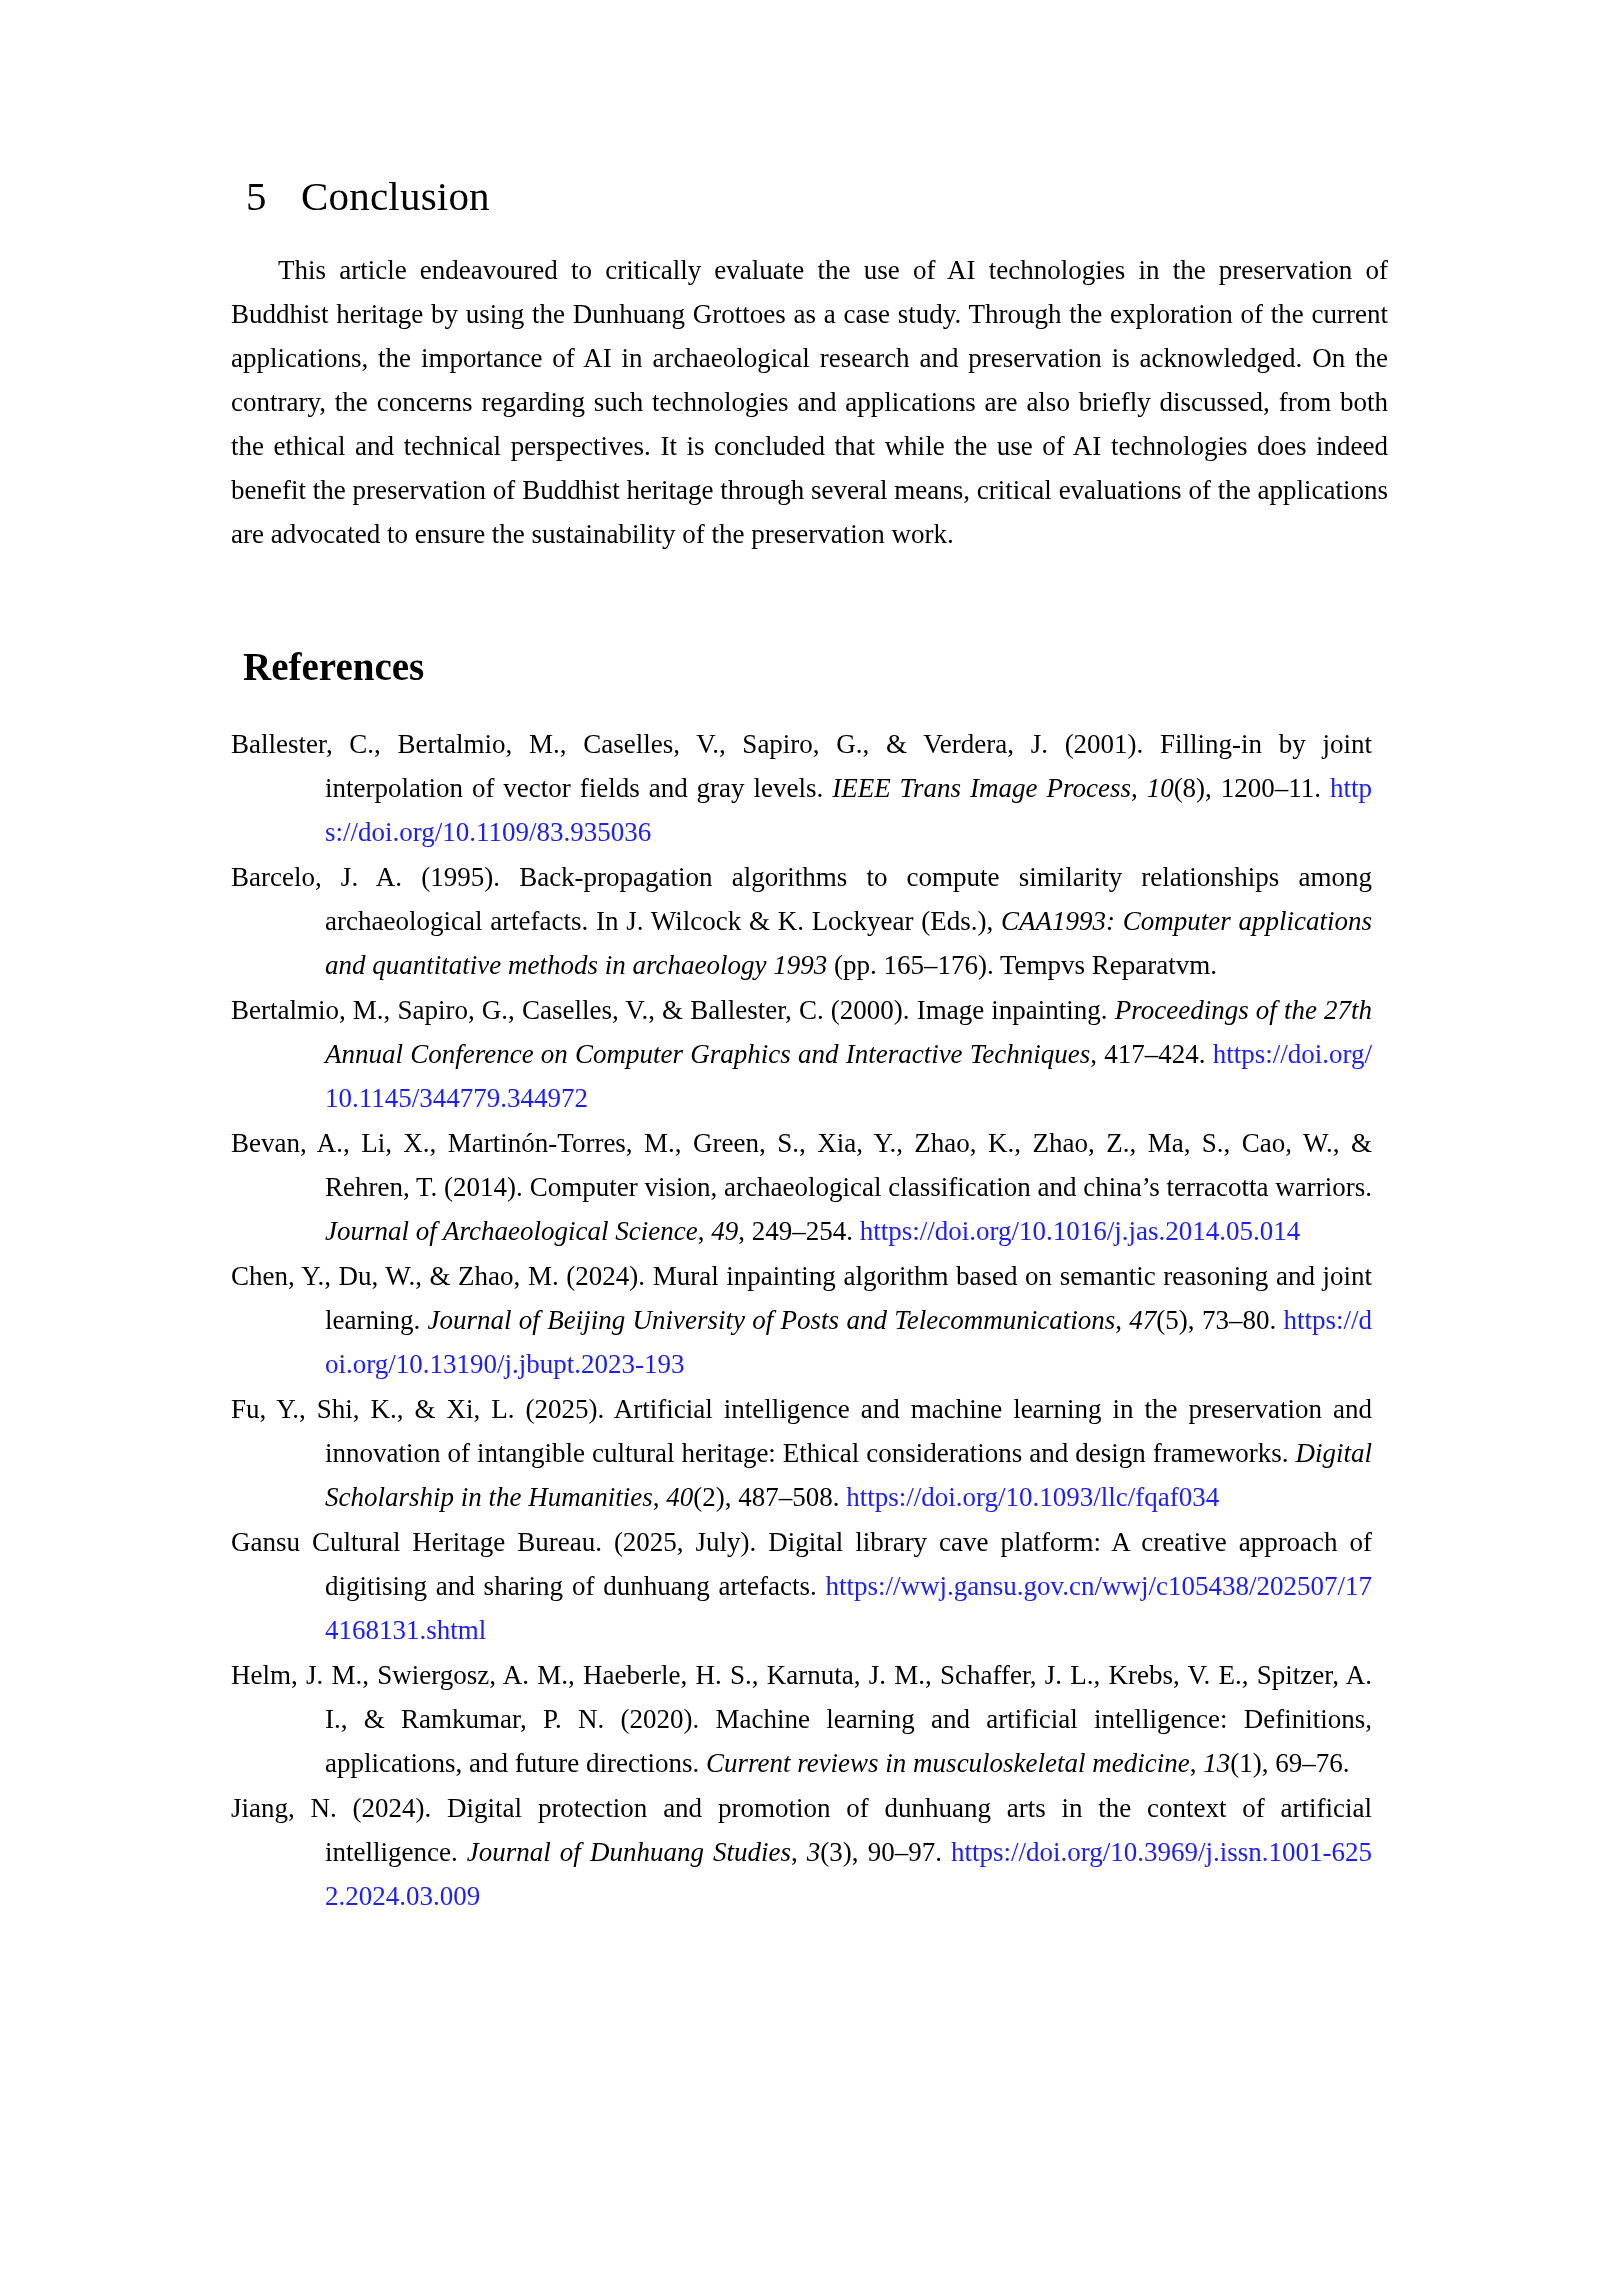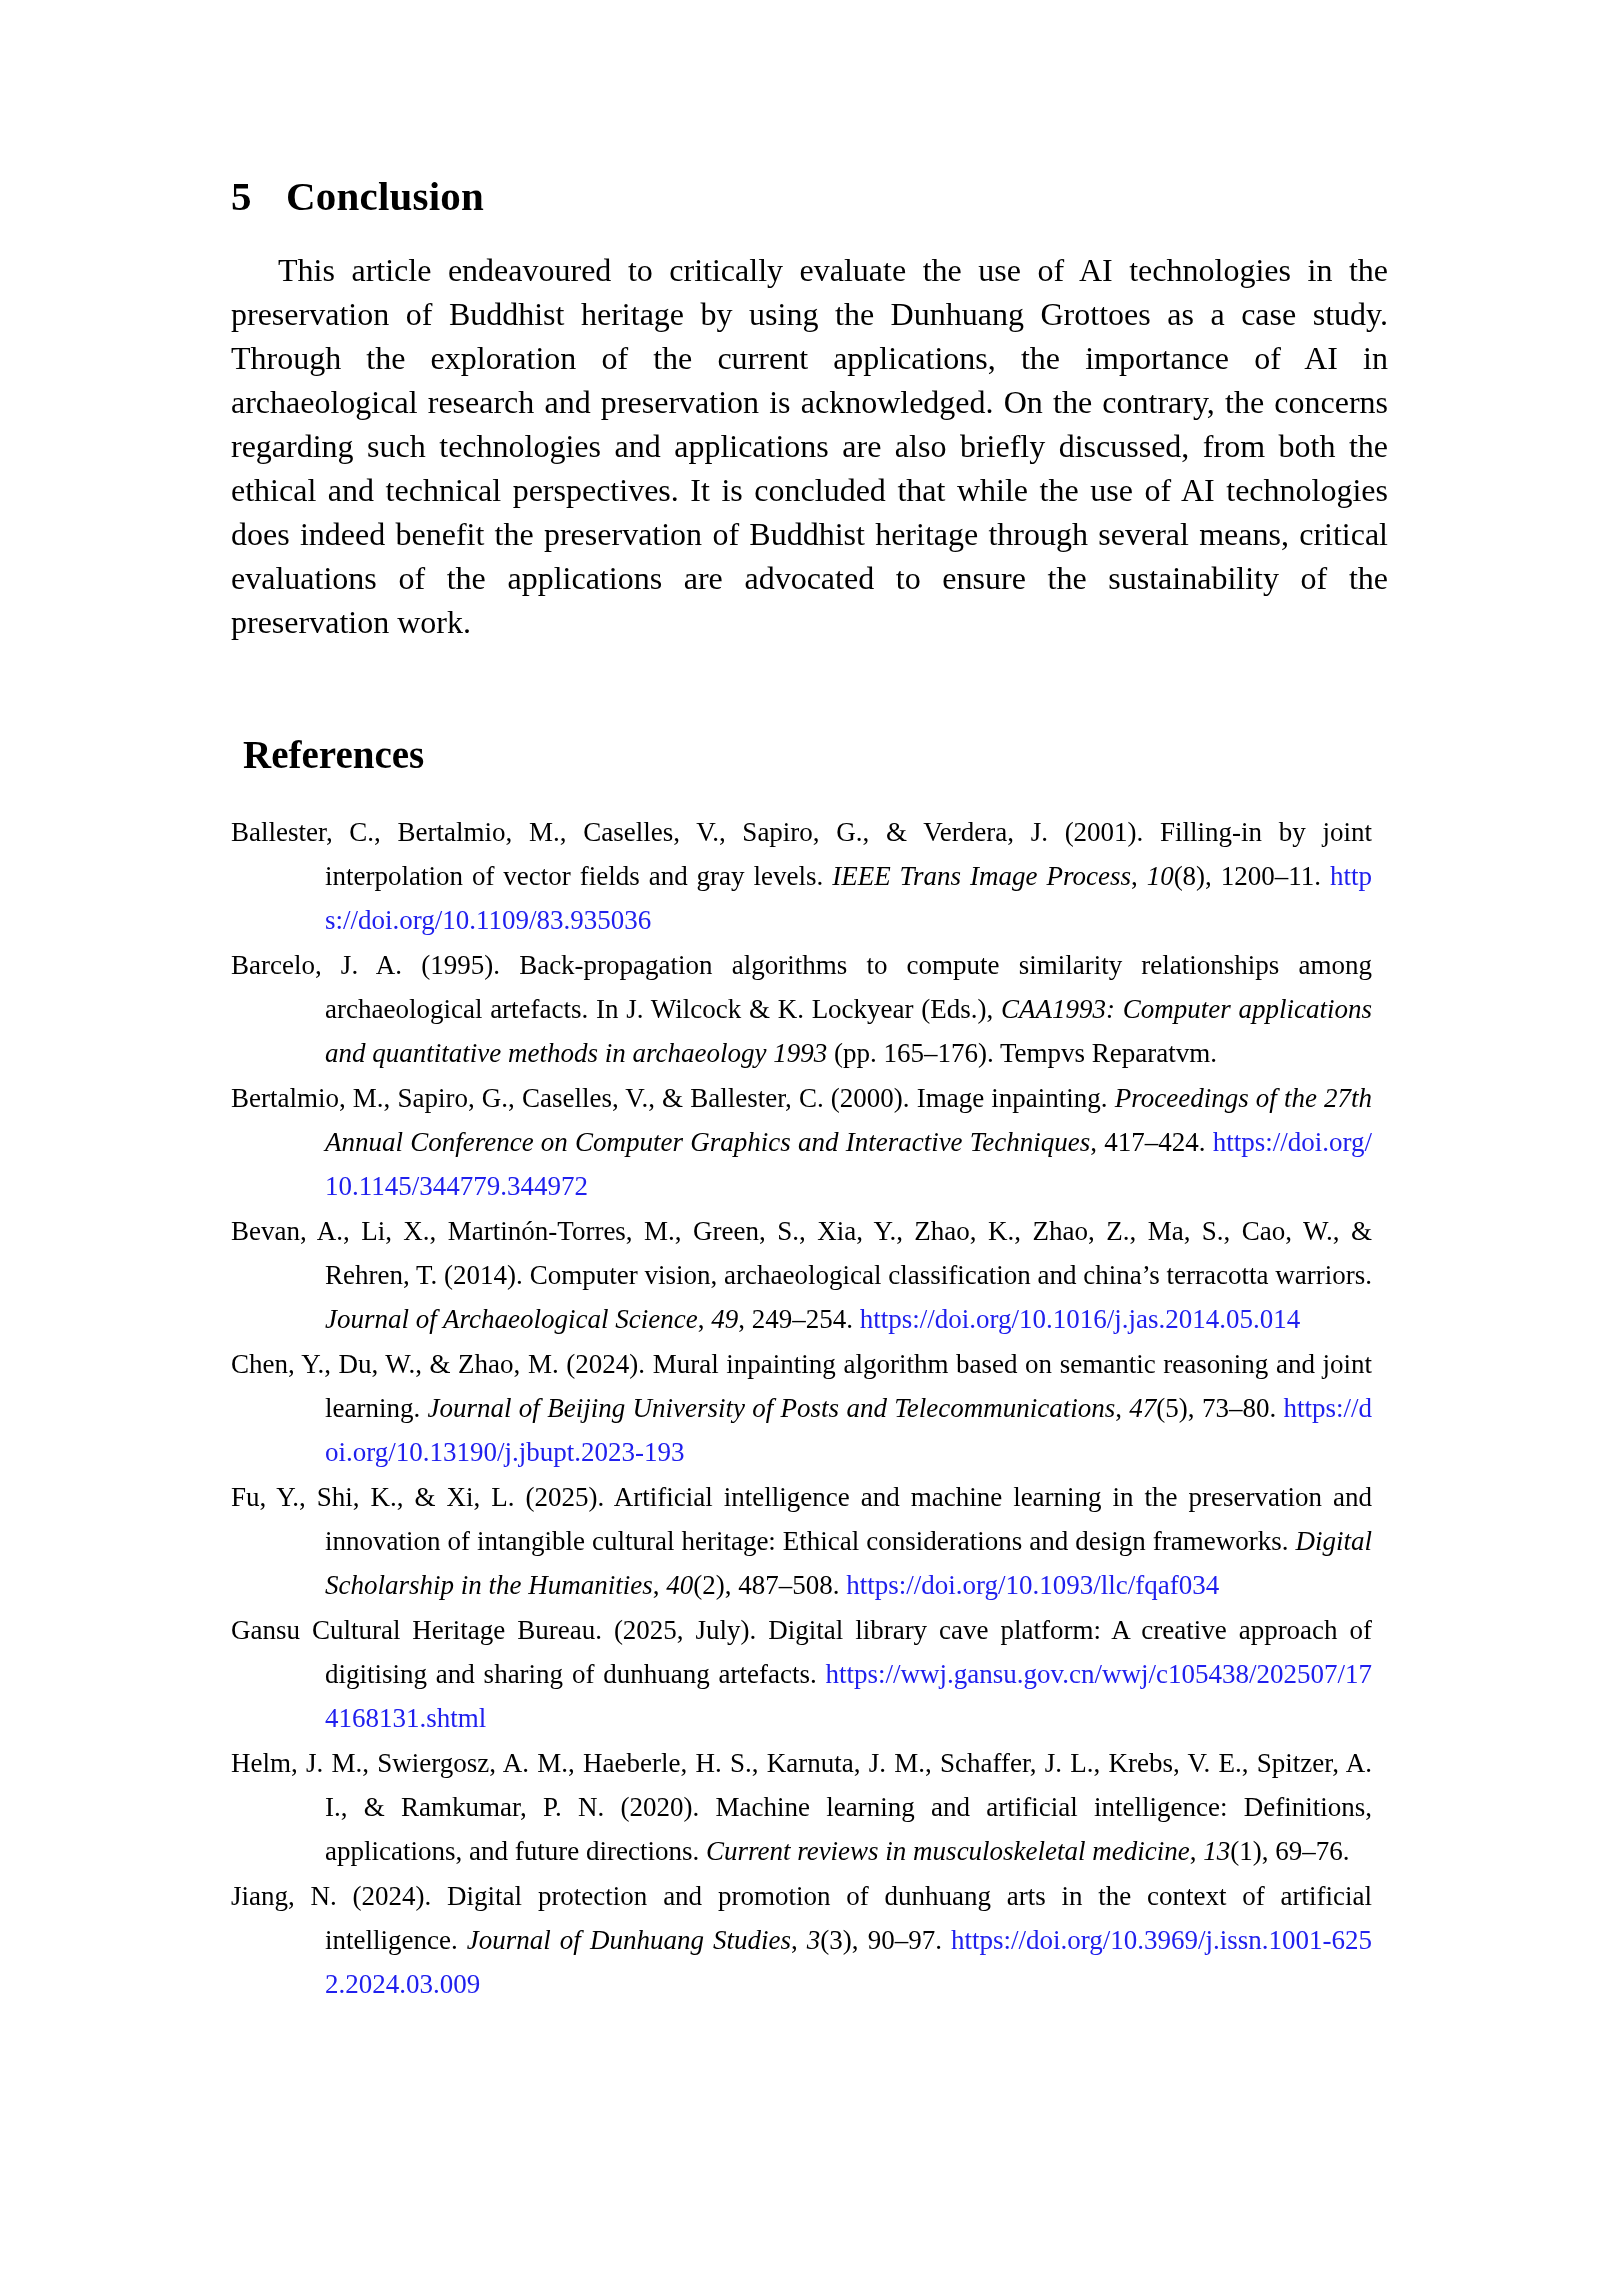--- a/index.html
+++ b/index.html
@@ -23,31 +23,31 @@
     overflow: hidden;
   }
   .content {
     position: absolute;
     left: 231px;
     top: 174px;
     width: 1157px;
   }
   h1.section-heading {
     font-size: 41px;
-    font-weight: bold;
-    margin: 0 0 29px 0;
+    font-weight: normal;
+    margin: 0 0 29px 15px;
     line-height: 1.1;
     letter-spacing: 0.2px;
   }
   h1.section-heading .secnum {
     display: inline-block;
     min-width: 55px;
   }
   p.body-para {
-    font-size: 32px;
+    font-size: 27px;
     line-height: 44px;
     margin: 0;
     text-align: justify;
     text-indent: 47px;
     hyphens: manual;
   }
   h2.refs-heading {
     font-size: 39px;
     font-weight: bold;
     margin: 90px 0 33px 12px;

